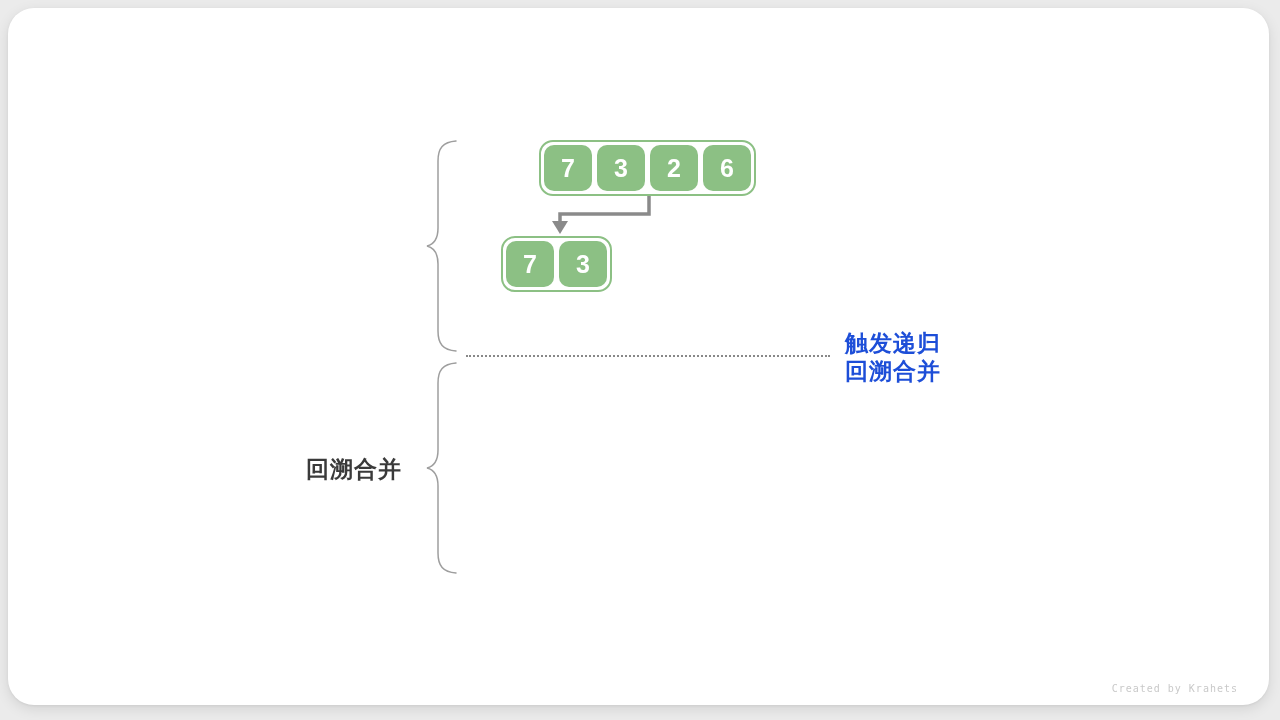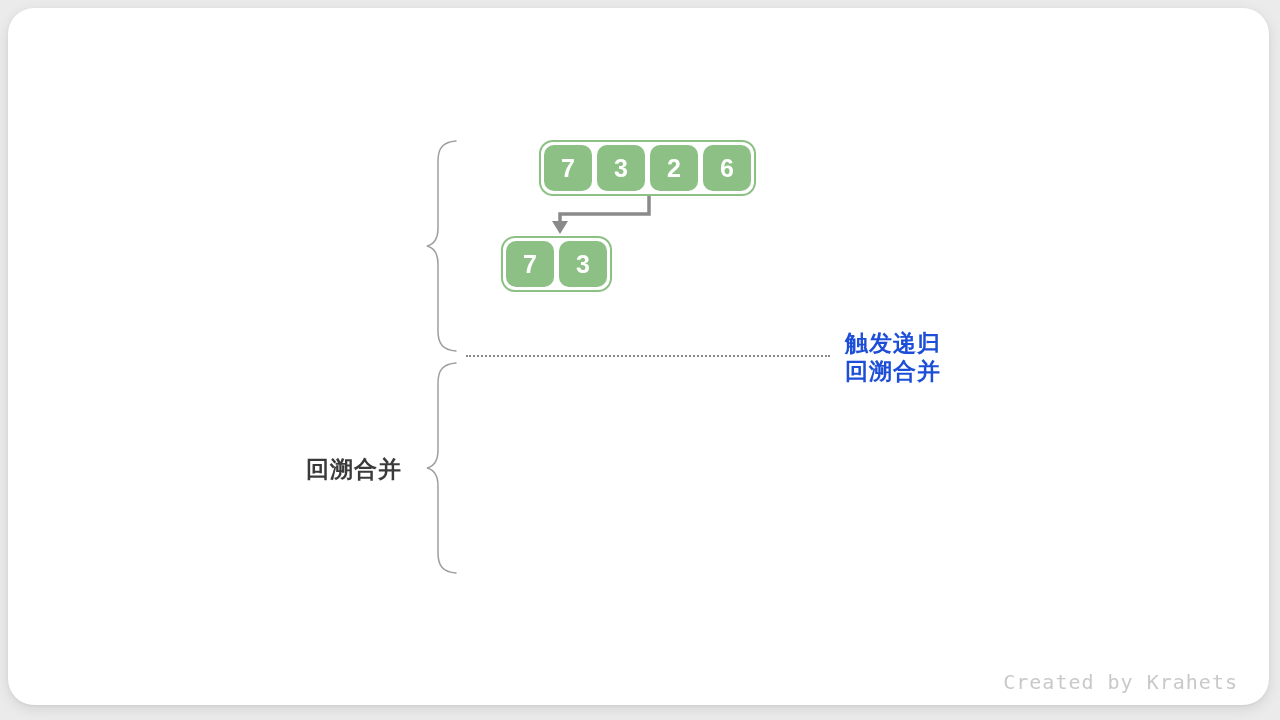--- a/index.html
+++ b/index.html
@@ -41,21 +41,21 @@
     border-top:2px dotted #888888;
   }
   
   .annotation{
     font-size:23px;font-weight:700;color:#1d4ed8;
     line-height:28px;letter-spacing:1px;white-space:nowrap;
   }
   
   .watermark{
     font-family:"DejaVu Sans Mono","Liberation Mono",monospace;
-    font-size:20px;color:#c9c9c9;letter-spacing:1px;white-space:nowrap;
+    font-size:10px;color:#c9c9c9;letter-spacing:1px;white-space:nowrap;
   }
   svg{display:block;}
 </style>
 </head>
 <body>
 
 <div class="page">
   <div class="card"></div>
 
   <svg class="abs" style="left:424px;top:140px;" width="36" height="212" viewBox="0 0 36 212">

